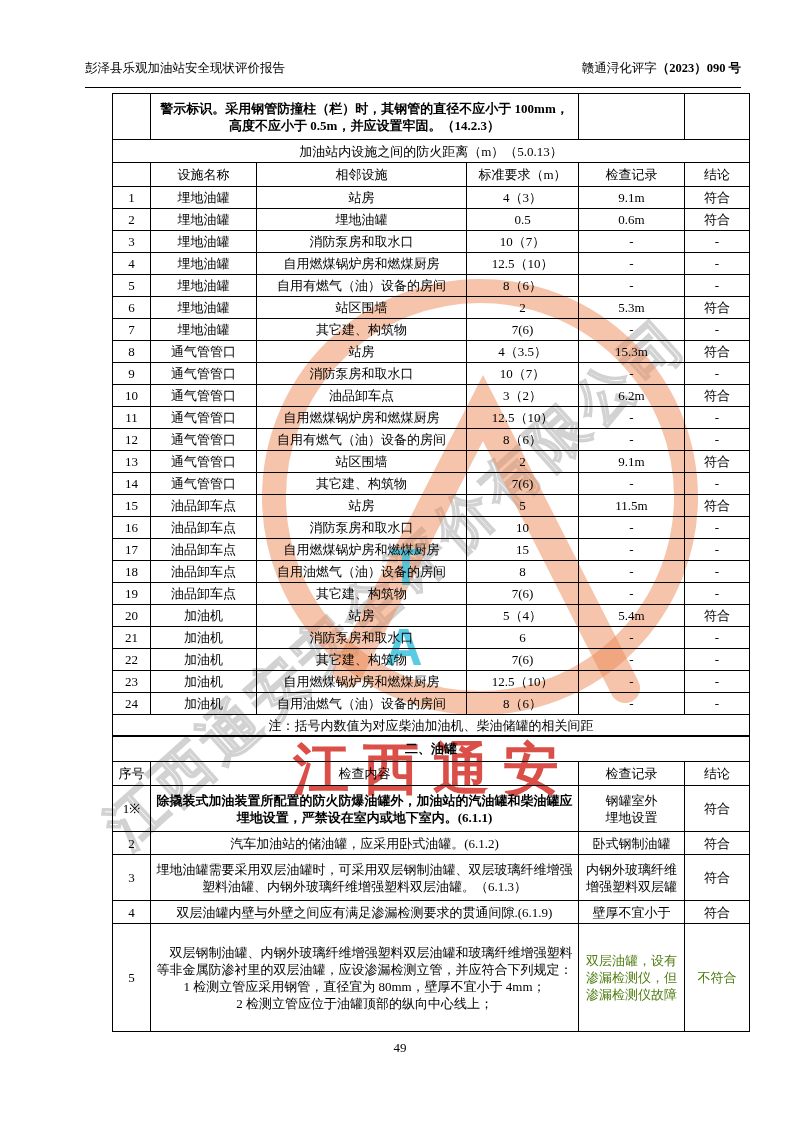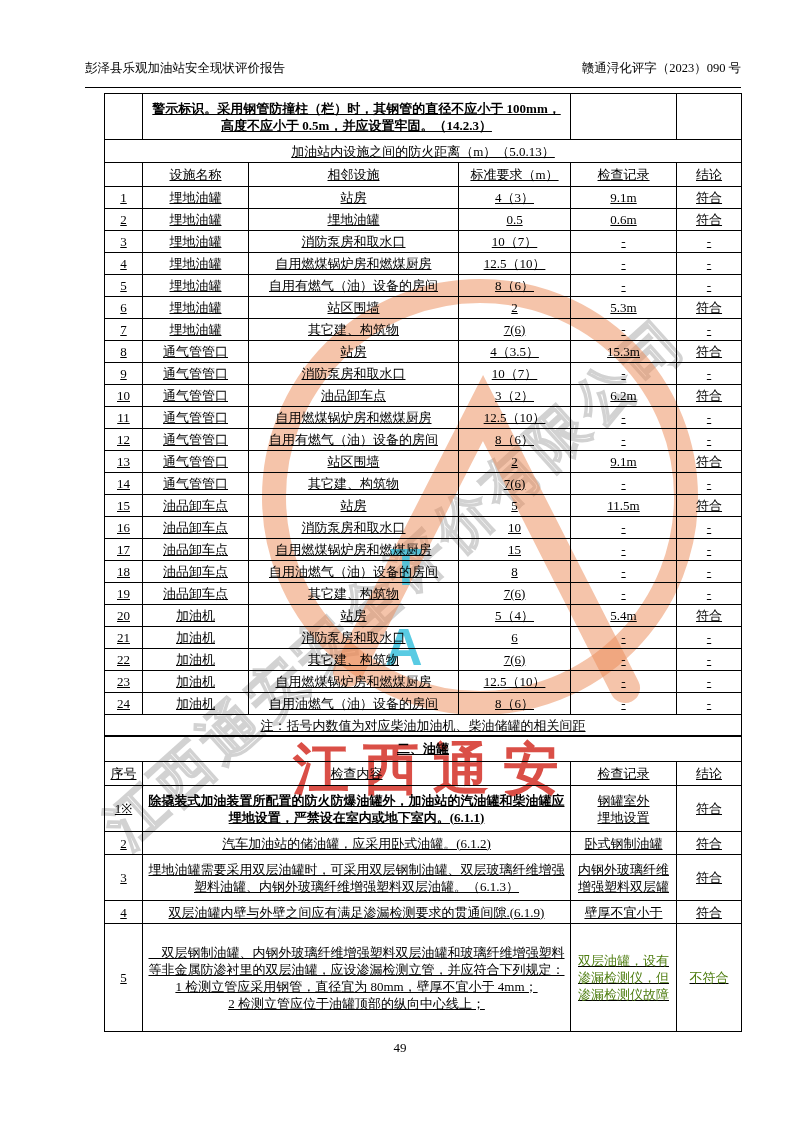--- a/index.html
+++ b/index.html
@@ -4,23 +4,23 @@
 <style>
   html,body{margin:0;padding:0;background:#888;}
   .page{position:relative;width:800px;height:1131px;margin:0 auto;background:#fff;
         font-family:"Liberation Serif","DejaVu Serif",serif;color:#000;overflow:hidden;}
   
   .wm-layer{position:absolute;left:0;top:0;width:800px;height:1131px;z-index:0;}
   .content{position:relative;z-index:1;}
   .doc-header{position:absolute;left:85px;top:60px;width:656px;font-size:12.5px;}
   .doc-header .hl{float:left;}
   .doc-header .hr{float:right;}
-  .doc-header .hr .num{font-weight:normal;}
+  .doc-header .hr .num{font-weight:bold;}
   .header-rule{position:absolute;left:85px;top:87px;width:656px;border-top:1.8px solid #000;}
-  table.rpt{position:absolute;left:104px;width:637px;border-collapse:collapse;table-layout:fixed;background:transparent;text-decoration:underline;}
+  table.rpt{position:absolute;left:112px;width:637px;border-collapse:collapse;table-layout:fixed;background:transparent;}
   #table1{top:93px;}
   #table2{top:735px;border-radius:19px;}
   table.rpt td{border:1px solid #000;padding:0 4px;text-align:center;vertical-align:middle;
                font-size:13px;line-height:17px;white-space:pre-line;overflow:hidden;}
   td.warn{text-align:justify;font-weight:bold;font-size:13.5px;line-height:21px;}
   td.t1title{font-size:13.5px;margin-top:40px;}
   td.th{font-size:13.5px;}
   td.t2title{font-size:14px;font-weight:bold;}
   td.note{text-align:left;font-size:13px;}
   td.content{text-align:justify;font-size:13.5px;line-height:18px;}

